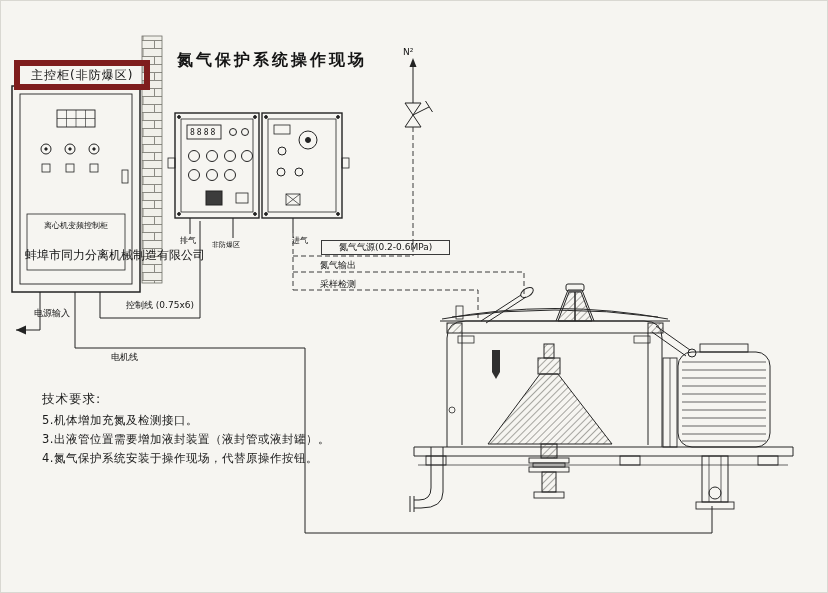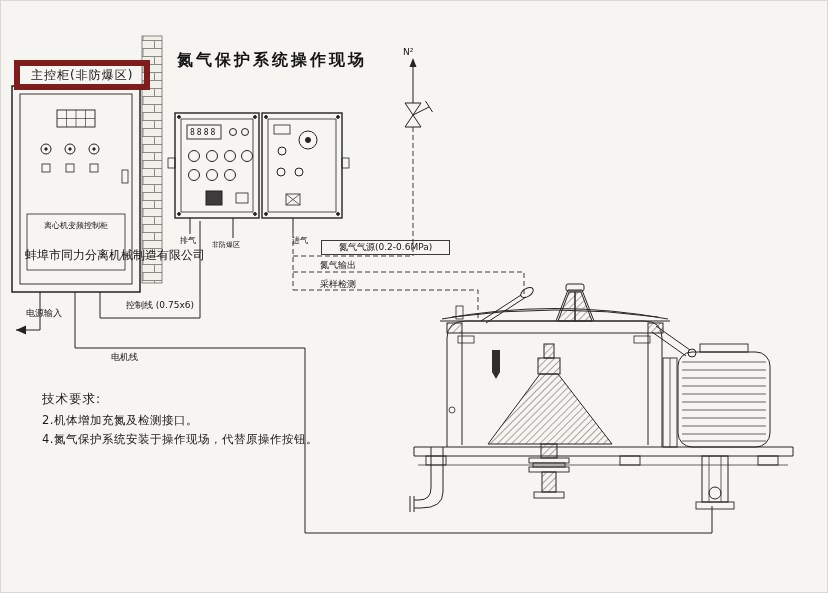--- a/index.html
+++ b/index.html
@@ -231,25 +231,26 @@
   <div class="lbl small8" style="left:180px;top:236px;">排气</div>
 
   <div class="lbl small7" style="left:212px;top:241px;">非防爆区</div>
 
   <div class="lbl small8" style="left:272px;top:236px;margin-left:20px;">进气</div>
 
   <div class="lbl small9" style="left:126px;top:300px;">控制线 (0.75x6)</div>
 
   <div class="lbl small9" style="left:111px;top:352px;">电机线</div>
 
-  <div class="lbl small9" style="left:2px;top:308px;padding-left:24px;">电源输入</div>
+  <div class="lbl small9" style="left:10px;top:308px;padding-left:24px;">电源输入</div>
 
   <div class="lbl small8 center" style="left:26px;top:221px;width:100px;">离心机变频控制柜</div>
 
   <div class="lbl center" style="left:25px;top:248px;width:102px;font-size:12px;">蚌埠市同力分离机械制造有限公司</div>
 
   <div class="tech">
     <div class="t-title">技术要求:</div>
-    <div class="t-item">2.机体增加充氮及检测接口。</div>
+    <div class="t-item">5.机体增加充氮及检测接口。</div>
+    <div class="t-item">3.出液管位置需要增加液封装置（液封管或液封罐）。</div>
     <div class="t-item">4.氮气保护系统安装于操作现场，代替原操作按钮。</div>
   </div>
 
 </div>
 
 </body></html>

